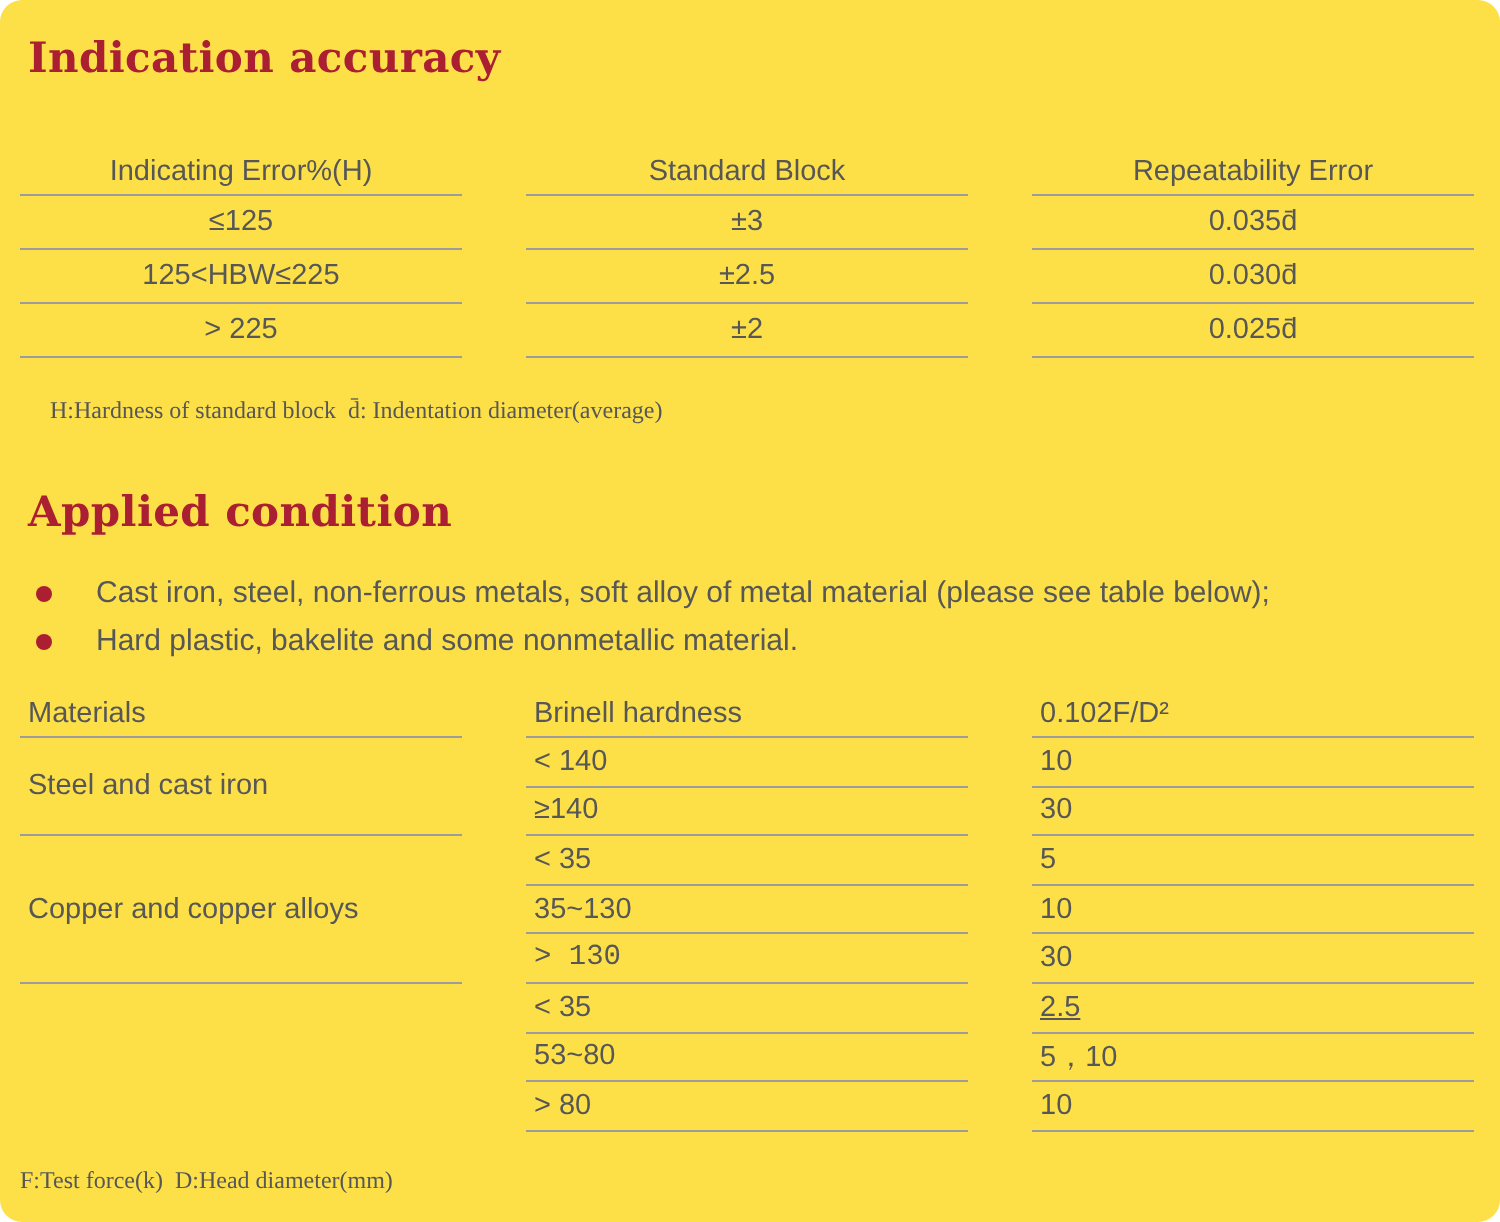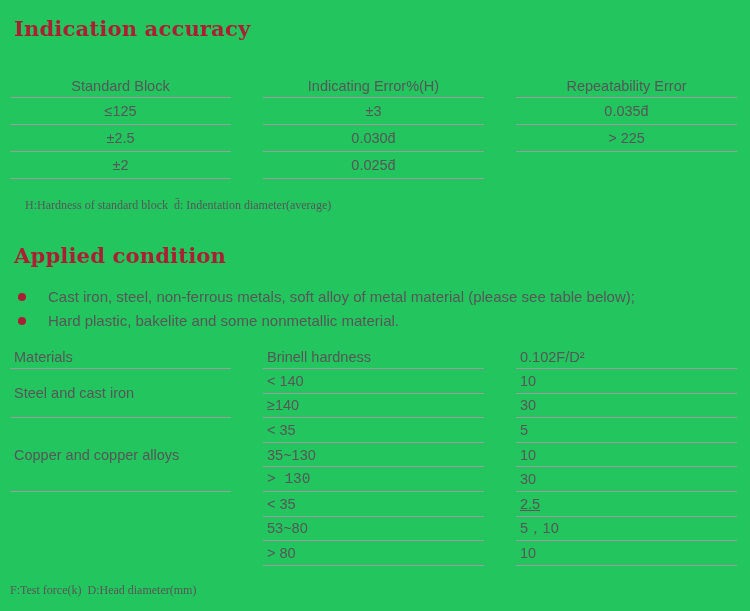--- a/index.html
+++ b/index.html
@@ -4,26 +4,27 @@
 <style>
   :root{
     --accent:#ab1f33;
     --text:#575757;
     --line:#9c9c9c;
   }
   *{box-sizing:border-box;margin:0;padding:0;}
   html,body{background:#ffffff;}
   .page{
     width:750px;height:611px;
-    background:#22c55e;
+    background:#fde047;
     font-family:"Liberation Sans",sans-serif;
     color:var(--text);
     overflow:hidden;
     padding-top:16px;
     position:relative;
+    border-radius:11px;
   }
   h2.sec-title{
     font-family:"DejaVu Serif",serif;
     font-weight:700;
     font-size:21px;
     line-height:26px;
     color:var(--accent);
     margin-left:14px;
     letter-spacing:.2px;
   }
@@ -87,28 +88,29 @@
   }
 </style>
 </head>
 <body>
 
 <div class="page">
 
   <h2 class="sec-title">Indication accuracy</h2>
 
   <div class="t1">
+    <div class="cell">Indicating Error%(H)</div>
     <div class="cell">Standard Block</div>
-    <div class="cell">Indicating Error%(H)</div>
     <div class="cell">Repeatability Error</div>
 
     <div class="cell">≤125</div>
     <div class="cell">±3</div>
     <div class="cell">0.035d̄</div>
 
+    <div class="cell">125&lt;HBW≤225</div>
     <div class="cell">±2.5</div>
     <div class="cell">0.030d̄</div>
 
     <div class="cell">&gt; 225</div>
     <div class="cell">±2</div>
     <div class="cell">0.025d̄</div>
   </div>
 
   <div class="footnote fn1">H:Hardness of standard block&nbsp; d̄: Indentation diameter(average)</div>
 

